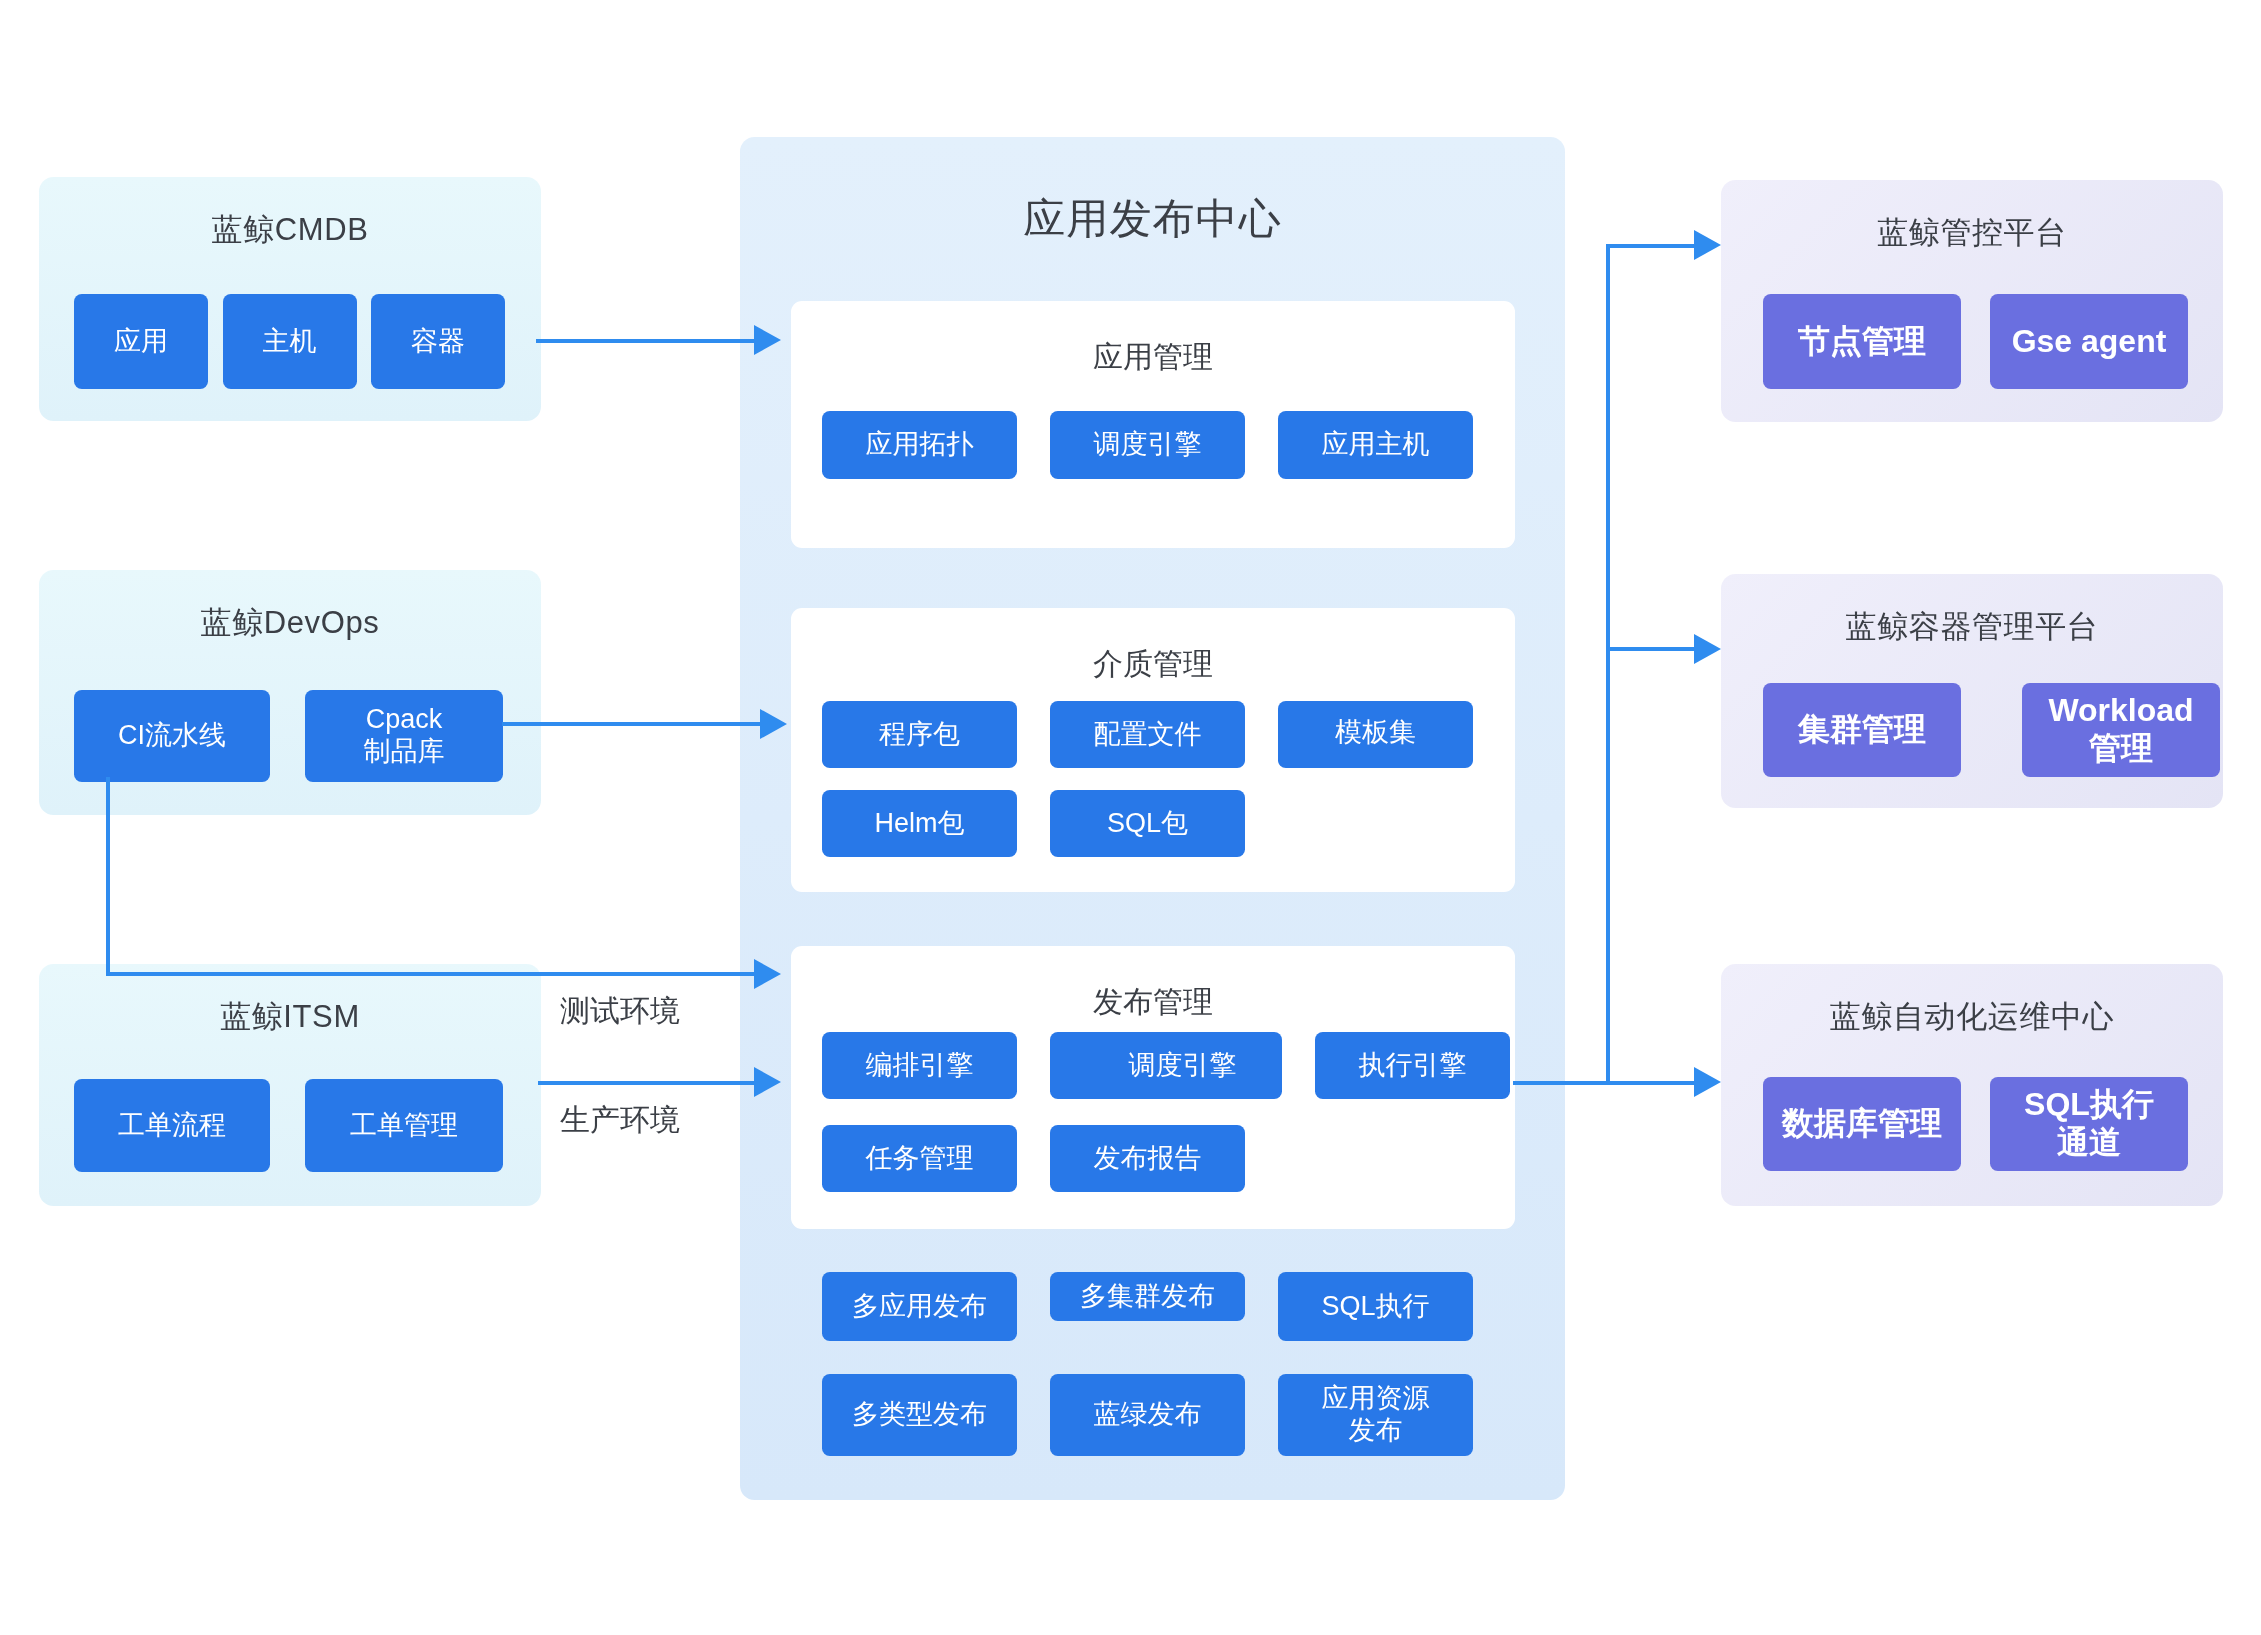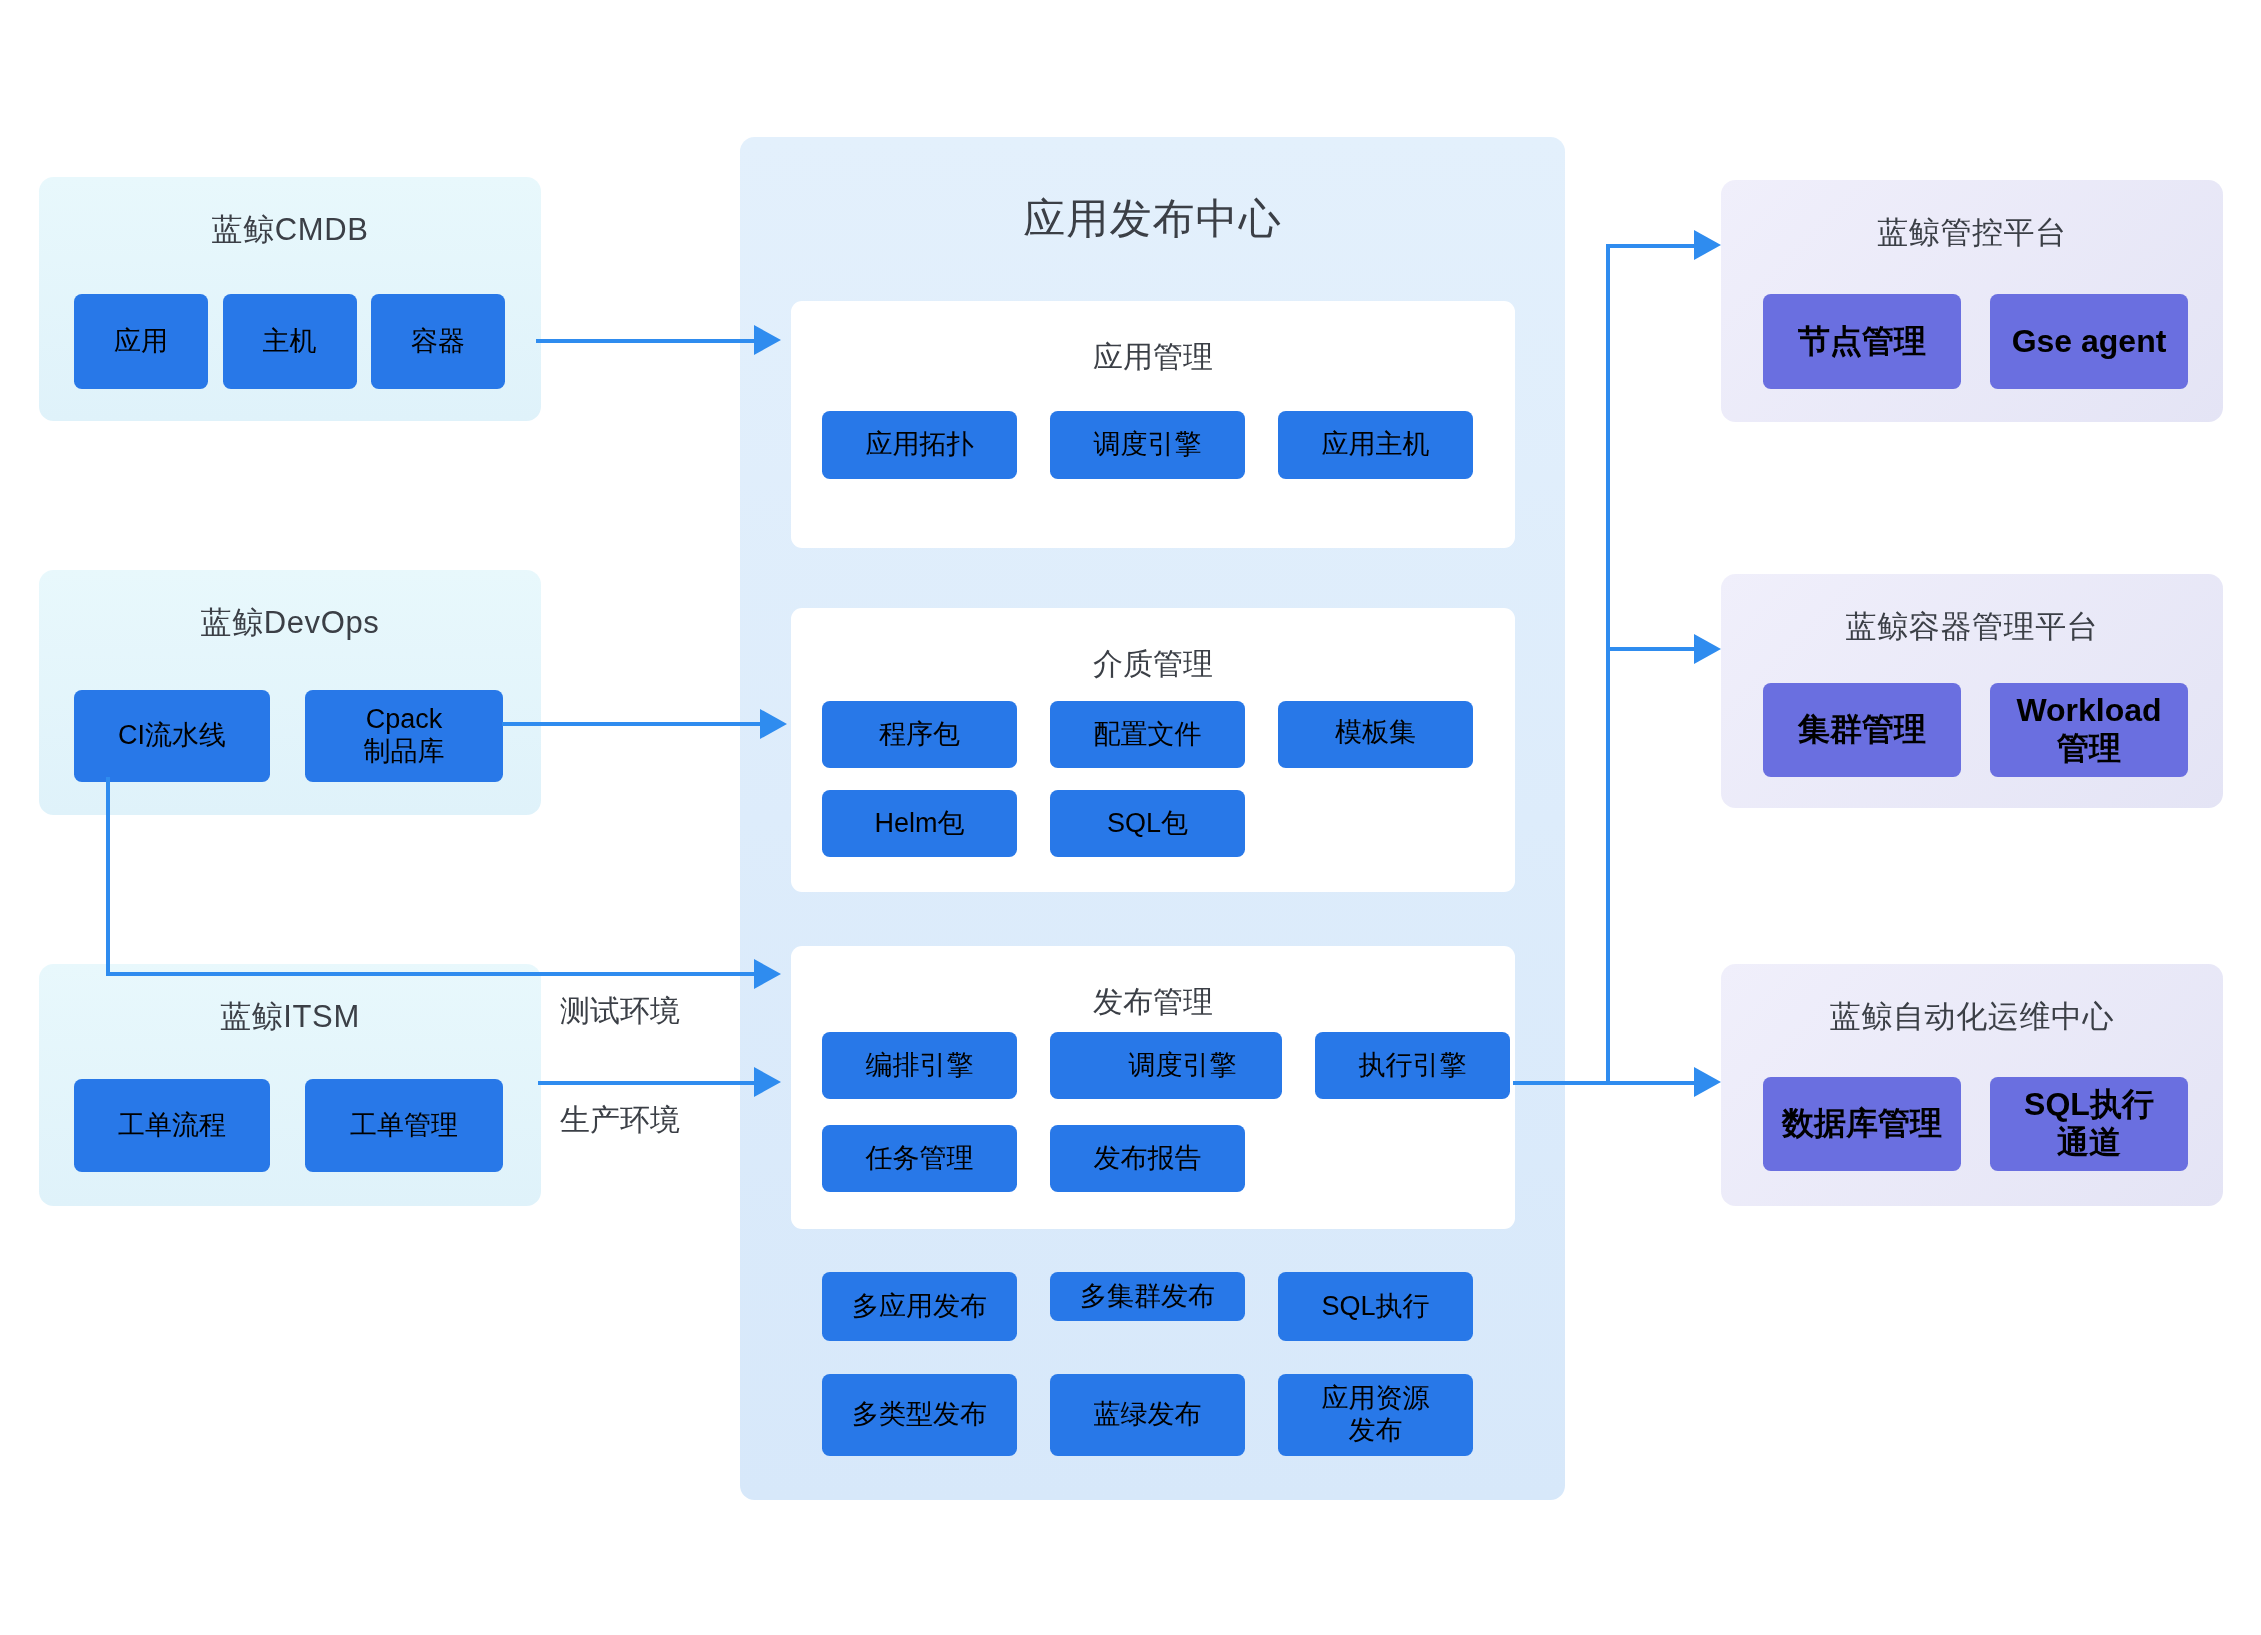--- a/index.html
+++ b/index.html
@@ -15,21 +15,21 @@
   .card{position:absolute;background:#ffffff;border-radius:11px;}
 
   
   .box-title{padding-top:32px;text-align:center;font-size:31px;font-weight:500;color:#3B3F46;letter-spacing:0.6px;}
   .panel-title{padding-top:54px;text-align:center;font-size:42px;font-weight:500;color:#3B3F46;letter-spacing:1.1px;}
   .card-title{padding-top:36px;text-align:center;font-size:30px;font-weight:500;color:#3B3F46;}
   .env-label{position:absolute;font-size:30px;font-weight:500;color:#3B3F46;line-height:35px;}
 
   
   .btn{display:flex;align-items:center;justify-content:center;text-align:center;
-       color:#000000;font-size:27px;line-height:1.18;border-radius:7.8px;
+       color:#ffffff;font-size:27px;line-height:1.18;border-radius:7.8px;
        white-space:pre-line;}
   .btn.blue{background:#2878E8;}
   .btn.purple{background:#6A6FE0;font-size:32px;font-weight:bold;}
   .row{position:absolute;display:flex;gap:14.5px;}
   .row.wgap{gap:35px;}
   .row.cgap{gap:33px;}
   .row.rgap{gap:29px;}
 
   
   .hline{position:absolute;height:3.9px;background:#2F8CEF;z-index:5;}
@@ -125,21 +125,21 @@
     <div class="row rgap" style="left:42px;top:114px;">
       <div class="btn purple" style="width:198px;height:95px;">节点管理</div>
       <div class="btn purple" style="width:198px;height:95px;">Gse agent</div>
     </div>
   </div>
 
   <div class="box lavender" style="left:1721px;top:574px;width:502px;height:234px;">
     <div class="box-title">蓝鲸容器管理平台</div>
     <div class="row rgap" style="left:42px;top:109px;">
       <div class="btn purple" style="width:198px;height:94px;">集群管理</div>
-      <div class="btn purple" style="width:198px;height:94px;">Workload
+      <div class="btn purple" style="width:198px;height:94px;margin-left:32px;">Workload
 管理</div>
     </div>
   </div>
 
   <div class="box lavender" style="left:1721px;top:964px;width:502px;height:242px;">
     <div class="box-title">蓝鲸自动化运维中心</div>
     <div class="row rgap" style="left:42px;top:113px;">
       <div class="btn purple" style="width:198px;height:94px;">数据库管理</div>
       <div class="btn purple" style="width:198px;height:94px;">SQL执行
 通道</div>

